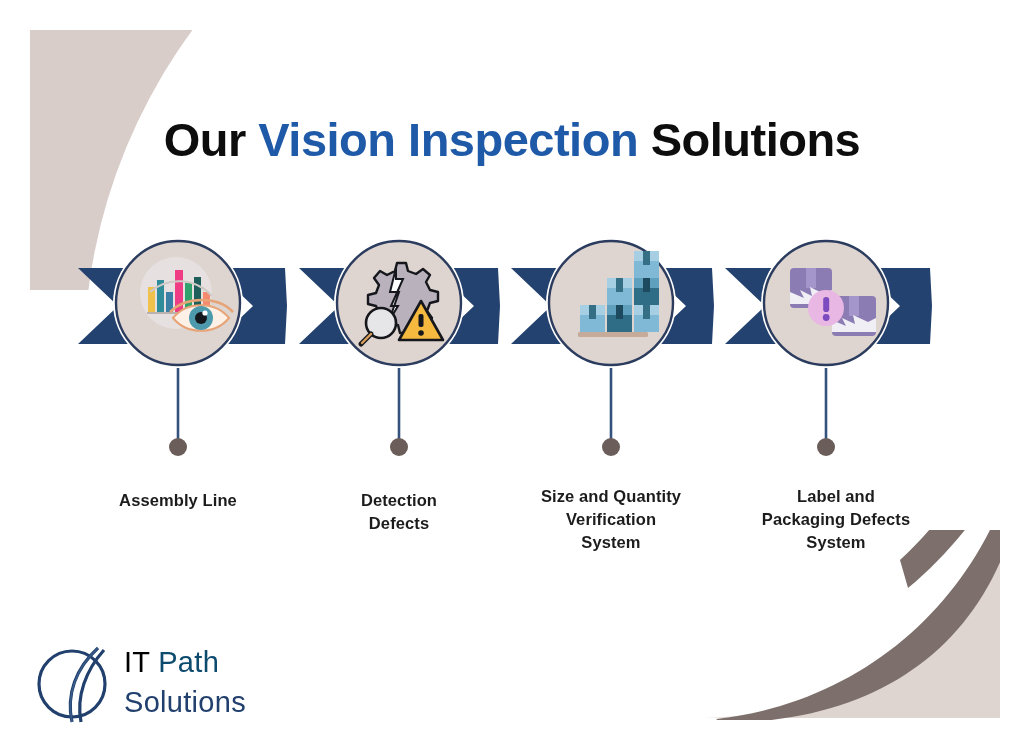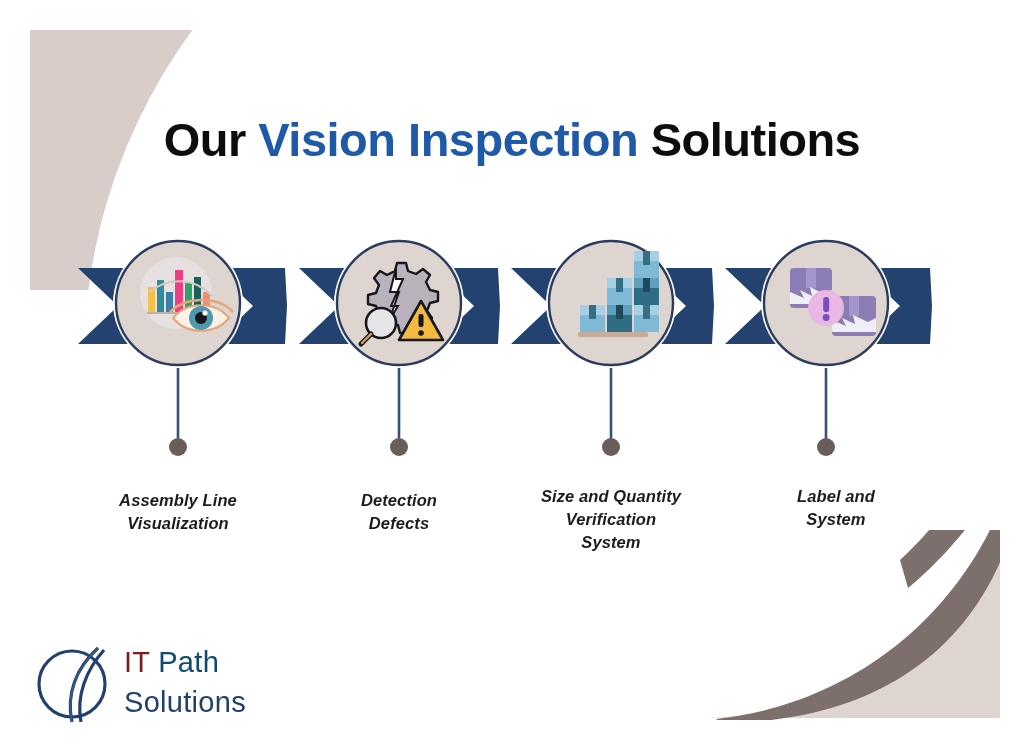--- a/index.html
+++ b/index.html
@@ -32,38 +32,38 @@
   .labels{position:absolute;left:0;top:482px;width:1024px;height:90px;}
   .step-label{
     position:absolute;
     text-align:center;
     font-size:16.5px;
     font-weight:bold;
     line-height:1.38;
     color:#1c1c1c;
     letter-spacing:0.1px;
   }
-  .step-label span{display:block;font-style:italic;}
+  .step-label span{display:block;}
   #label-0{left:58px;width:240px;top:7px;}
   #label-1{left:289px;width:220px;top:7px;}
   #label-2{left:496px;width:230px;top:3px;text-align:center;}
   #label-3{left:716px;width:240px;top:3px;text-align:center;}
 
   
   .logo{position:absolute;left:36px;top:636px;width:230px;height:96px;}
   .logo-mark{position:absolute;left:0;top:6px;width:88px;height:84px;}
   .logo-text{position:absolute;left:88px;top:6px;font-size:0;}
   .logo-line{
     font-size:29px;
     font-weight:400;
     letter-spacing:0.3px;
     line-height:1.38;
     white-space:nowrap;
   }
-  .logo-it{color:#7f1d1d;}
+  .logo-it{color:#000000;}
   .logo-path{color:#0c4a6e;}
   .logo-sol{color:#22406d;}
 </style>
 </head>
 <body>
 
 <div class="stage">
 
   <svg class="layer" viewBox="0 0 1024 755">
     <defs>
@@ -198,33 +198,33 @@
     </g>
   </svg>
 
   <div class="title">
     <span>Our </span><span class="accent">Vision Inspection</span><span> Solutions</span>
   </div>
 
   <div class="labels">
     <div class="step-label" id="label-0">
       <span>Assembly Line</span>
-      <span>Visualization</span>
     </div>
     <div class="step-label" id="label-1">
       <span>Detection</span>
       <span>Defects</span>
     </div>
     <div class="step-label" id="label-2">
       <span>Size and Quantity</span>
       <span>Verification</span>
       <span>System</span>
     </div>
     <div class="step-label" id="label-3">
       <span>Label and</span>
+      <span>Packaging Defects</span>
       <span>System</span>
     </div>
   </div>
 
   <div class="logo">
     <svg class="logo-mark" viewBox="0 0 88 84">
       <circle cx="36" cy="42" r="33" fill="none" stroke="#22406d" stroke-width="3.2"></circle>
       <path d="M62 6 C 40 26 30 52 36 80" fill="none" stroke="#22406d" stroke-width="3.2"></path>
       <path d="M68 8 C 50 28 40 54 45 80" fill="none" stroke="#22406d" stroke-width="3.2"></path>
       <path d="M36 80 C 30 54 40 26 62 6" fill="none" stroke="#3a5c8a" stroke-width="1.6"></path>

